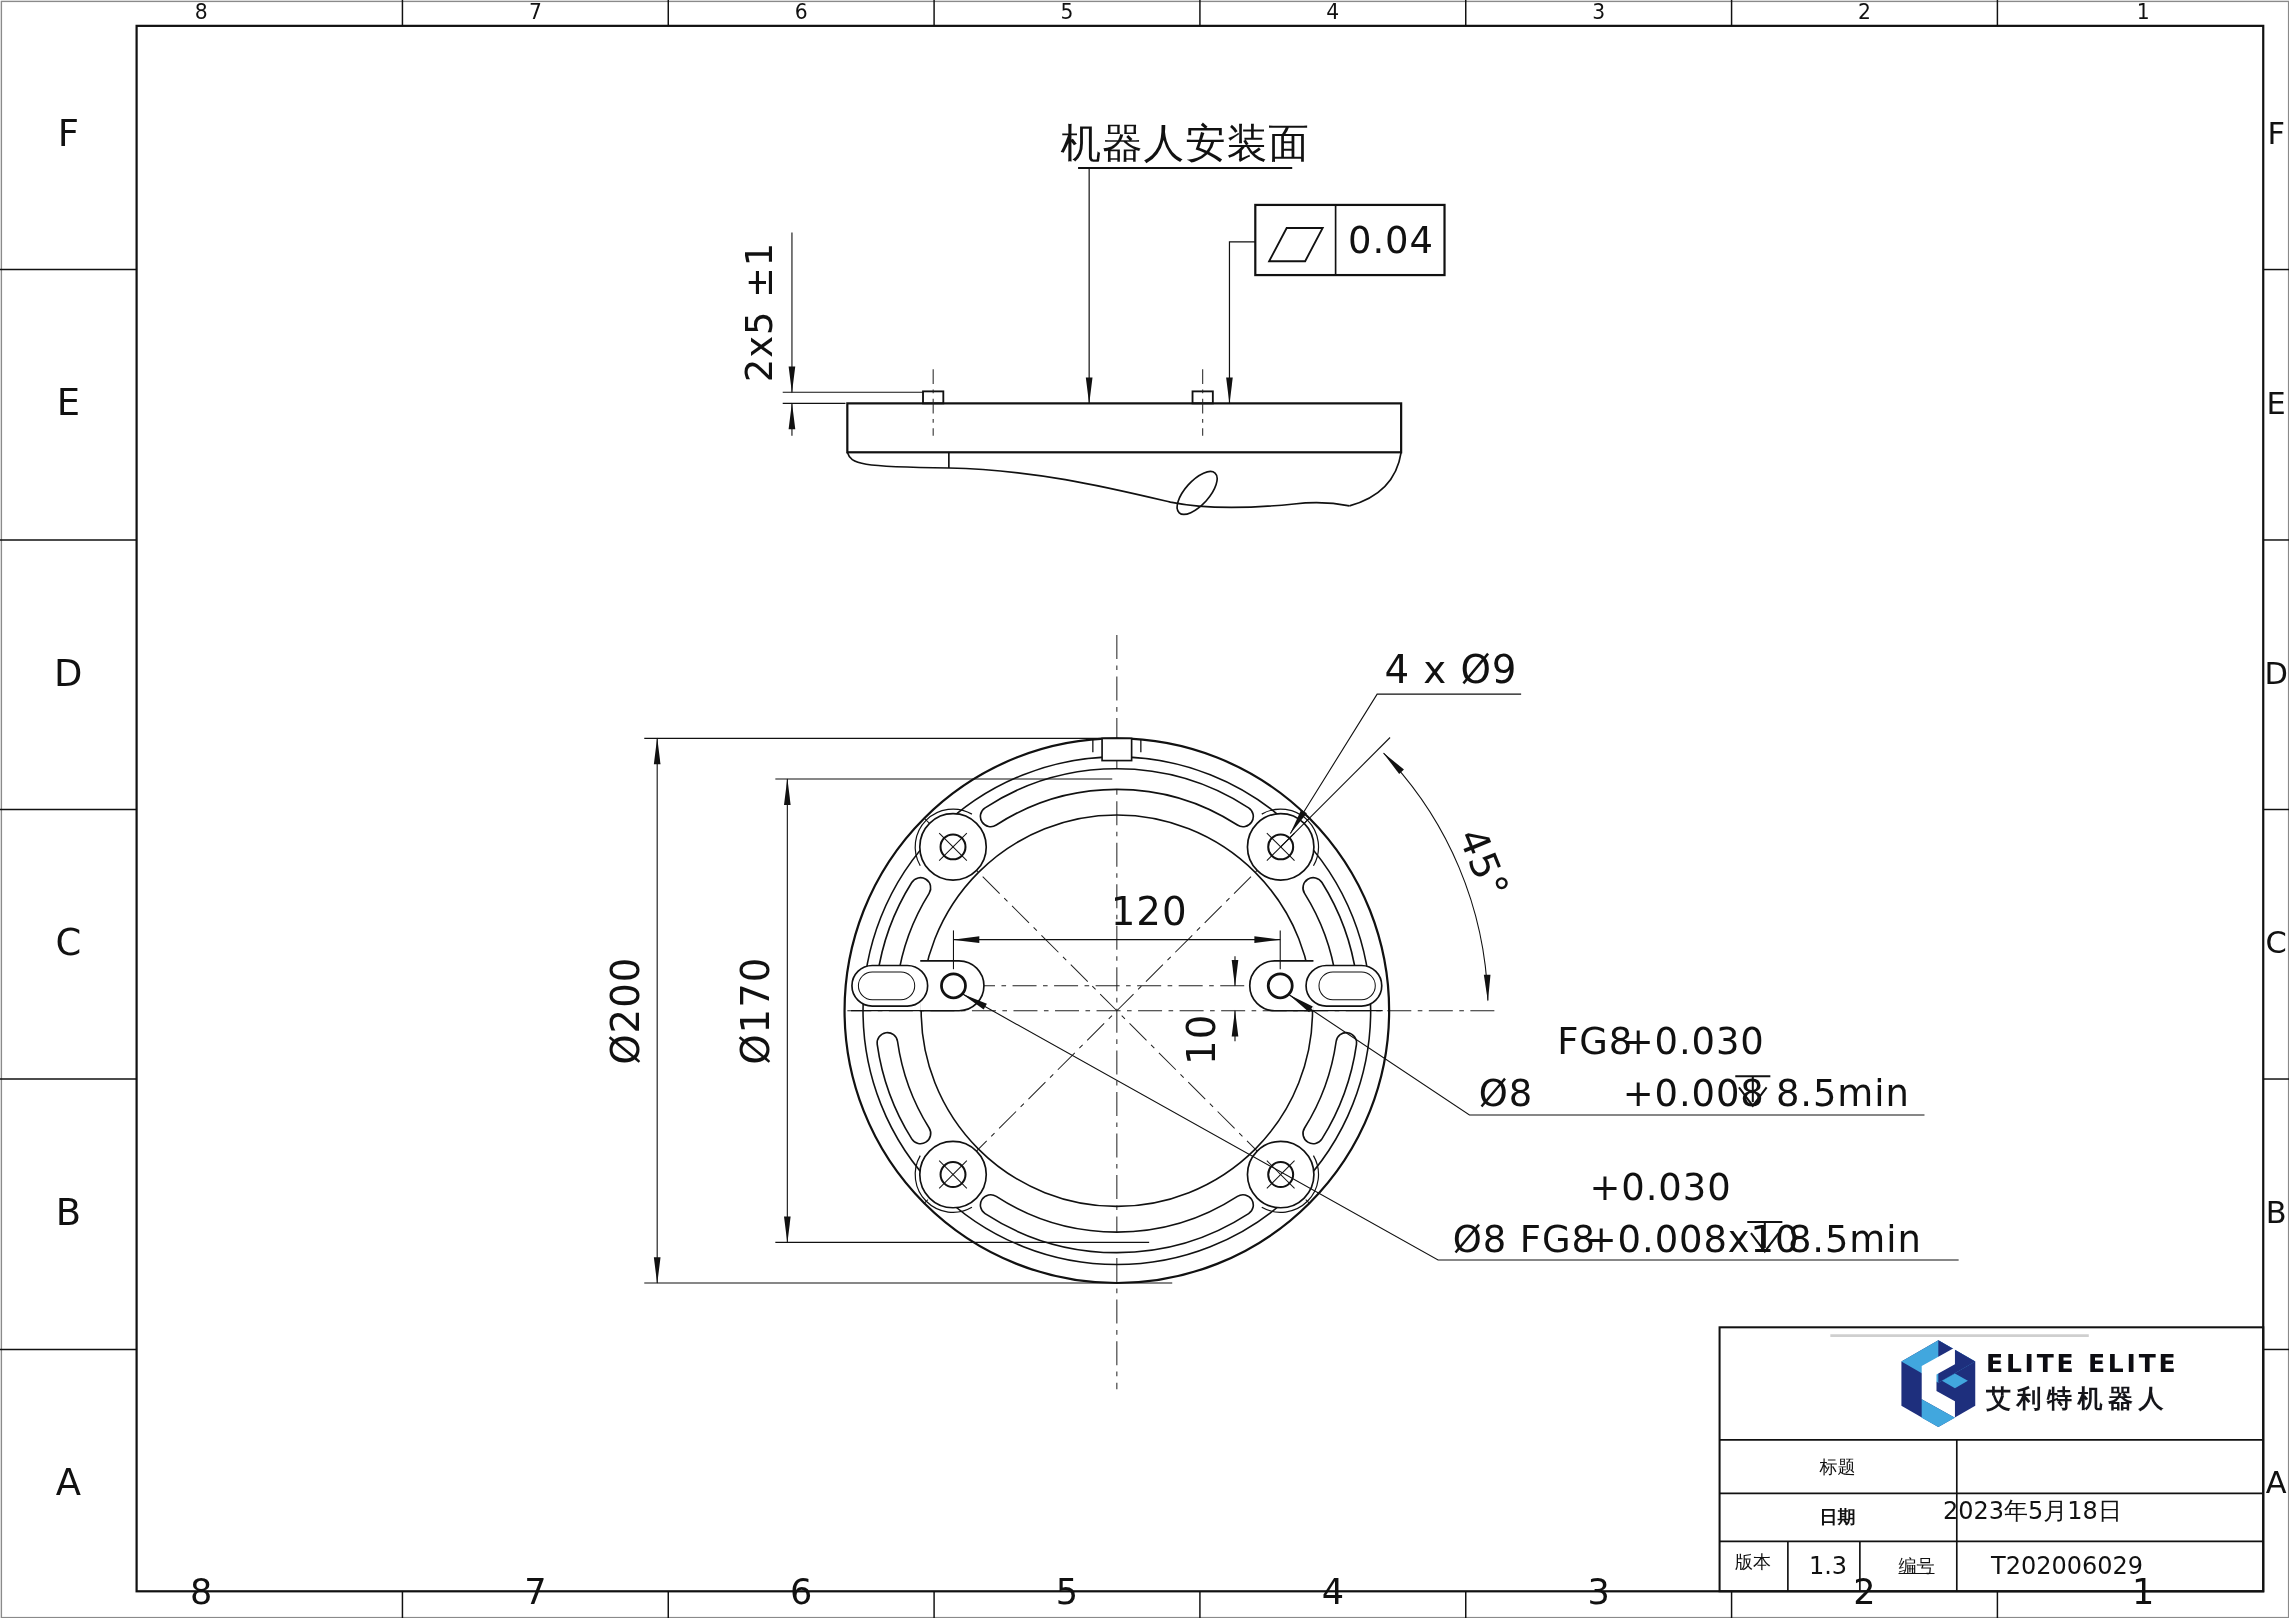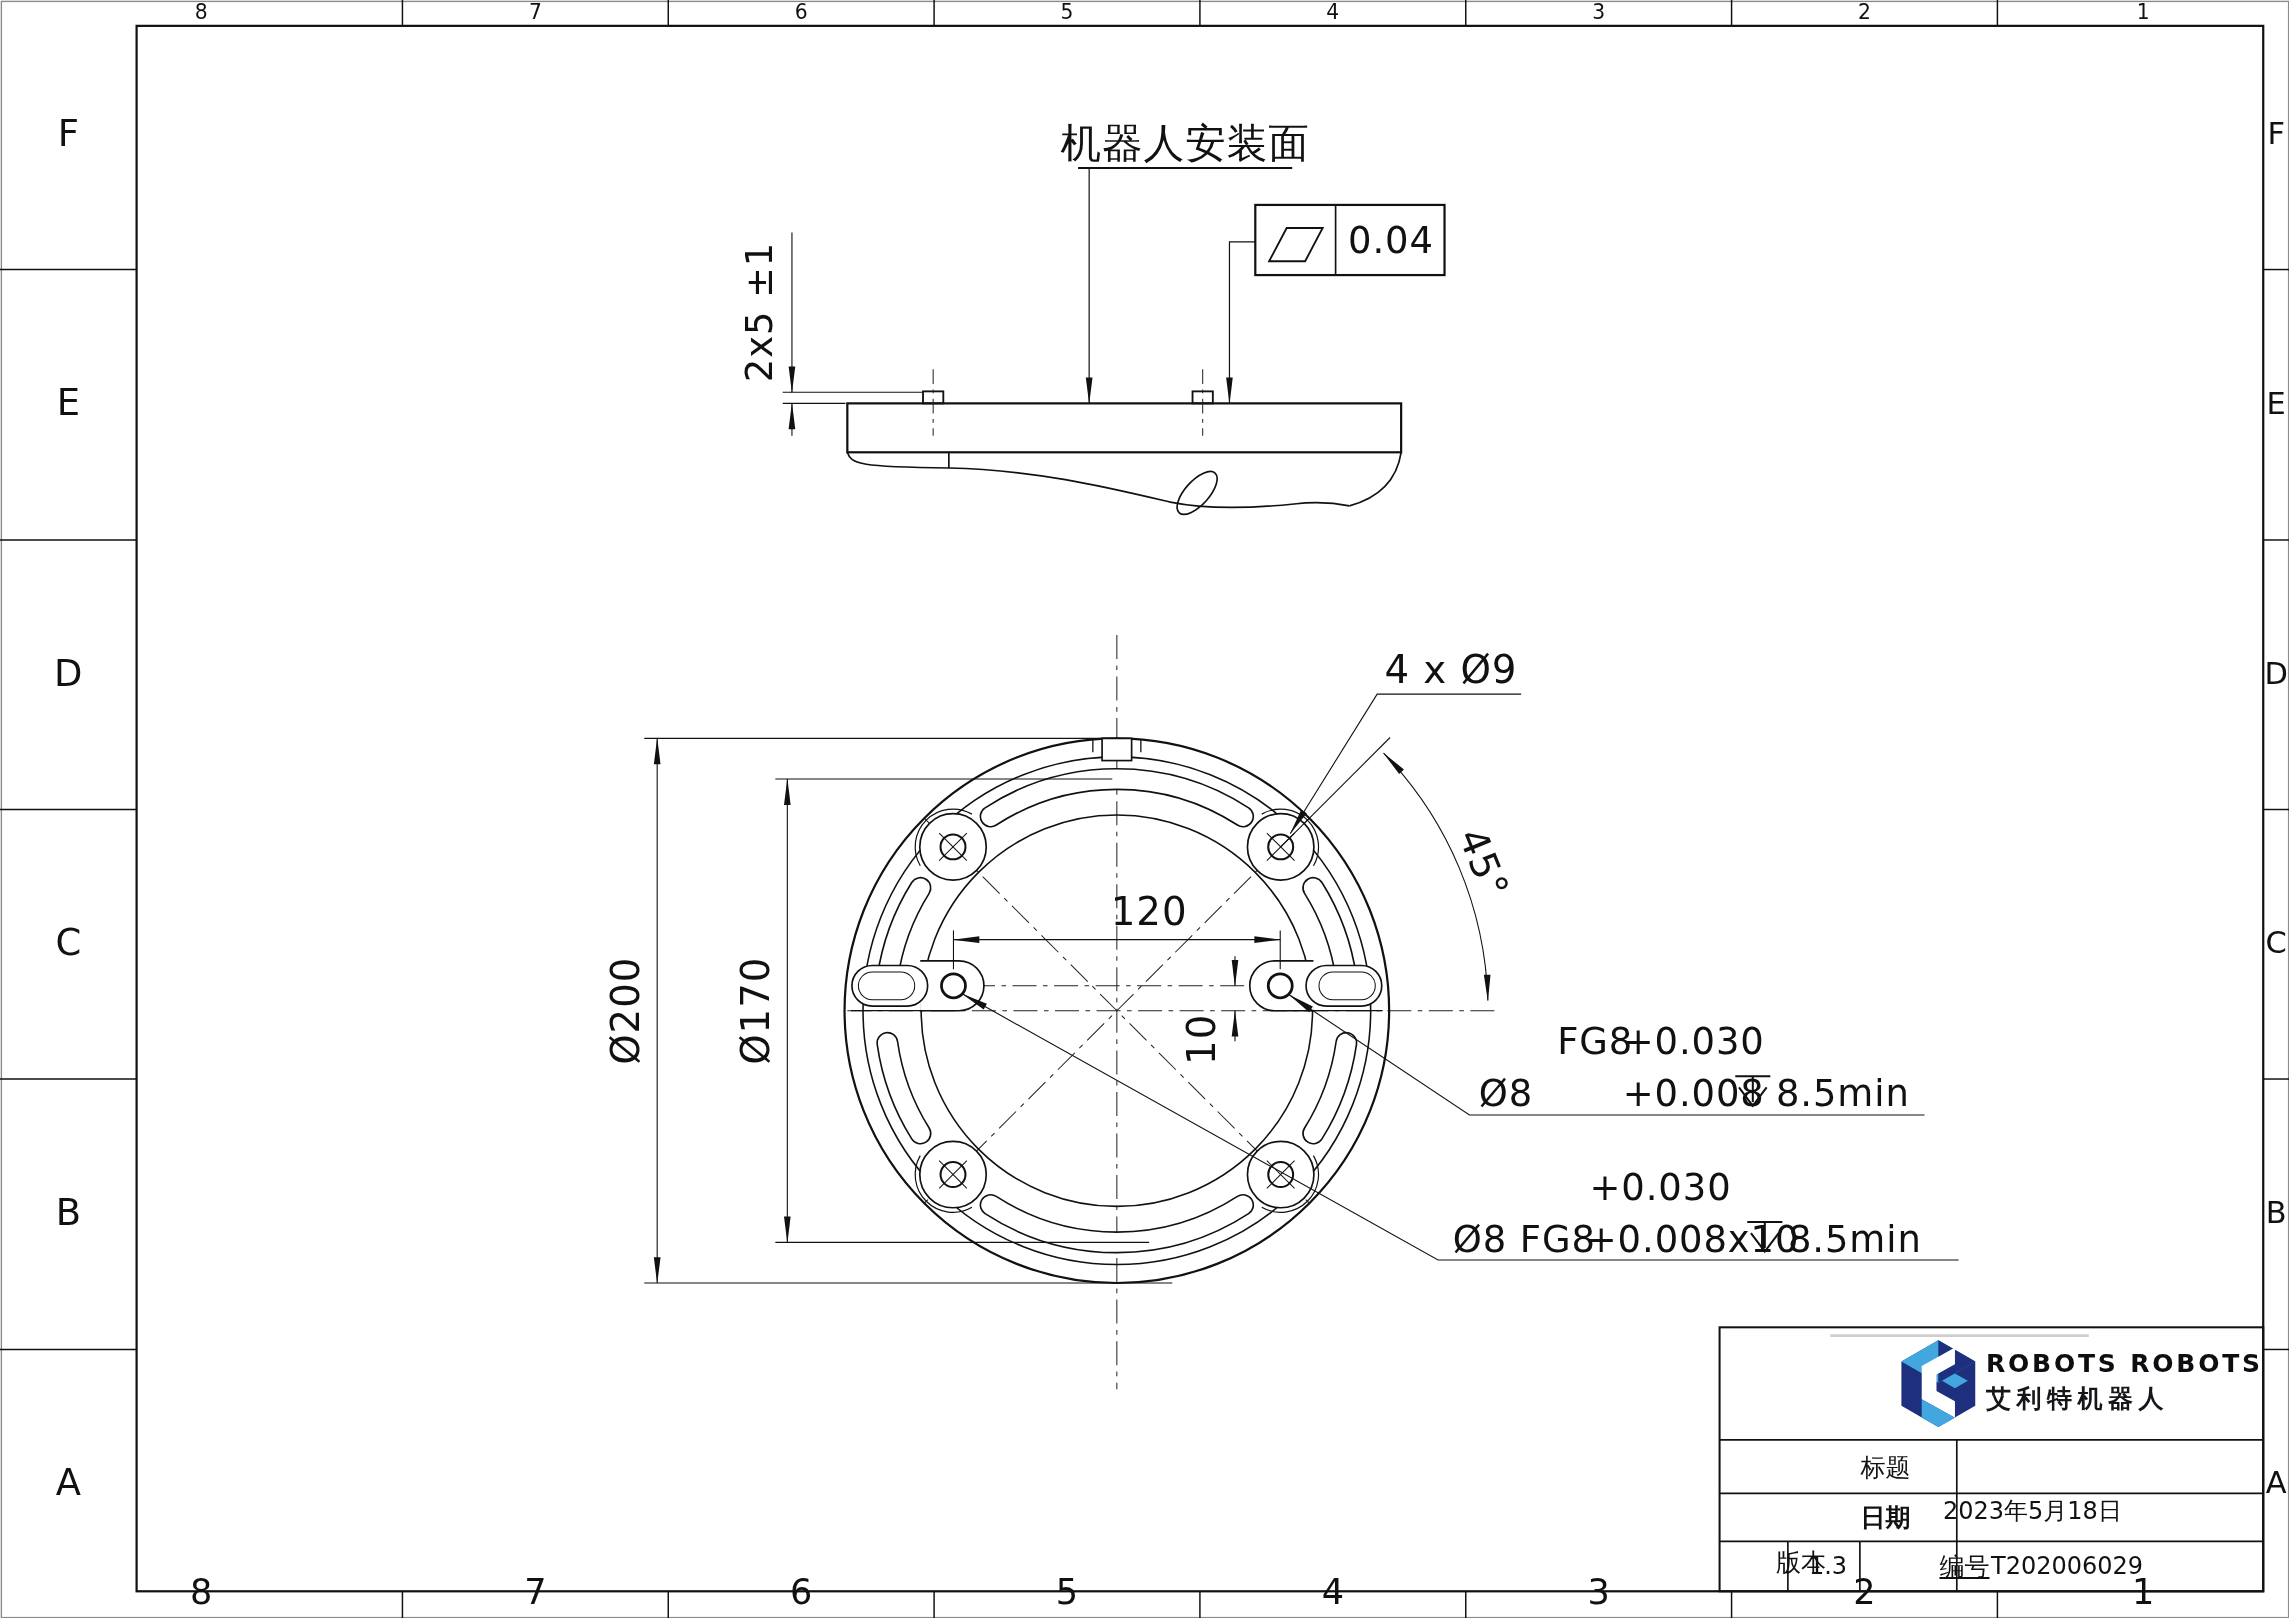--- a/index.html
+++ b/index.html
@@ -5,21 +5,21 @@
   html,body{margin:0;padding:0;background:#fff;}
   #page{position:relative;width:2290px;height:1619px;background:#fff;overflow:hidden;
         font-family:"DejaVu Sans",sans-serif;color:#111;}
   svg{position:absolute;left:0;top:0;}
   svg text{font-family:"DejaVu Sans",sans-serif;fill:#111;}
   .cad{letter-spacing:1px;}
   .ov{position:absolute;display:flex;align-items:center;box-sizing:border-box;}
   .ov.center{justify-content:center;text-align:center;}
   .brand-en{font-size:25px;font-weight:bold;letter-spacing:2.8px;color:#0d0d12;}
   .brand-cn{font-size:25px;letter-spacing:5.5px;color:#15151a;font-weight:bold;}
-  .tb-label{font-size:25px;color:#111;margin-left:48px;}
+  .tb-label{font-size:18px;color:#111;}
   .tb-value{font-size:24px;color:#111;line-height:27px;word-break:break-all;}
 </style>
 </head>
 <body>
 
 <div id="page">
 
 <svg width="2290" height="1619" viewBox="0 0 2481 1754">
   <defs>
     <marker id="arw" markerWidth="32" markerHeight="10" refX="30" refY="5" orient="auto-start-reverse" markerUnits="userSpaceOnUse">
@@ -302,21 +302,21 @@
   <g>
     <polygon points="2100,1452 2140,1475 2140,1523 2100,1546 2060,1523 2060,1475" fill="#1E2F7D"></polygon>
     <polygon points="2100,1452 2140,1475 2100,1498 2060,1475" fill="#41A7DE"></polygon>
     <polygon points="2100,1452 2140,1475 2100,1498" fill="#1E2F7D"></polygon>
     <polygon points="2082,1480 2118,1460 2118,1478 2098,1489 2098,1507 2118,1518 2118,1536 2082,1516" fill="#ffffff"></polygon>
     <polygon points="2118,1488 2132,1496 2118,1504 2104,1496" fill="#41A7DE"></polygon>
     <polygon points="2082,1516 2118,1536 2100,1546 2082,1536" fill="#41A7DE"></polygon>
   </g>
 </svg>
 
-<div class="ov brand-en" style="left:1986px;top:1349px;width:277px;height:29.5px;">ROBOTS ROBOTS</div>
+<div class="ov brand-en" style="left:1986px;top:1349px;width:277px;height:29.5px;">ELITE ELITE</div>
 <div class="ov brand-cn" style="left:1986px;top:1383px;width:277px;height:31px;">艾利特机器人</div>
 
 <div class="ov center tb-label" style="left:1719px;top:1440px;width:237px;height:54px;">标题</div>
 
 <div class="ov center tb-label" style="left:1719px;top:1493px;width:237px;height:48px;font-weight:bold;">日期</div>
 <div class="ov tb-value" style="left:1943px;top:1493px;width:268px;height:36px;">2023年5月18日</div>
 
 <div class="ov center tb-label" style="left:1719px;top:1541px;width:68px;height:42px;">版本</div>
 <div class="ov center tb-value" style="left:1788px;top:1541px;width:72px;height:50px;padding-left:8px;">1.3</div>
 <div class="ov center tb-label" style="left:1860px;top:1541px;width:113px;height:50px;text-decoration:underline;">编号</div>

